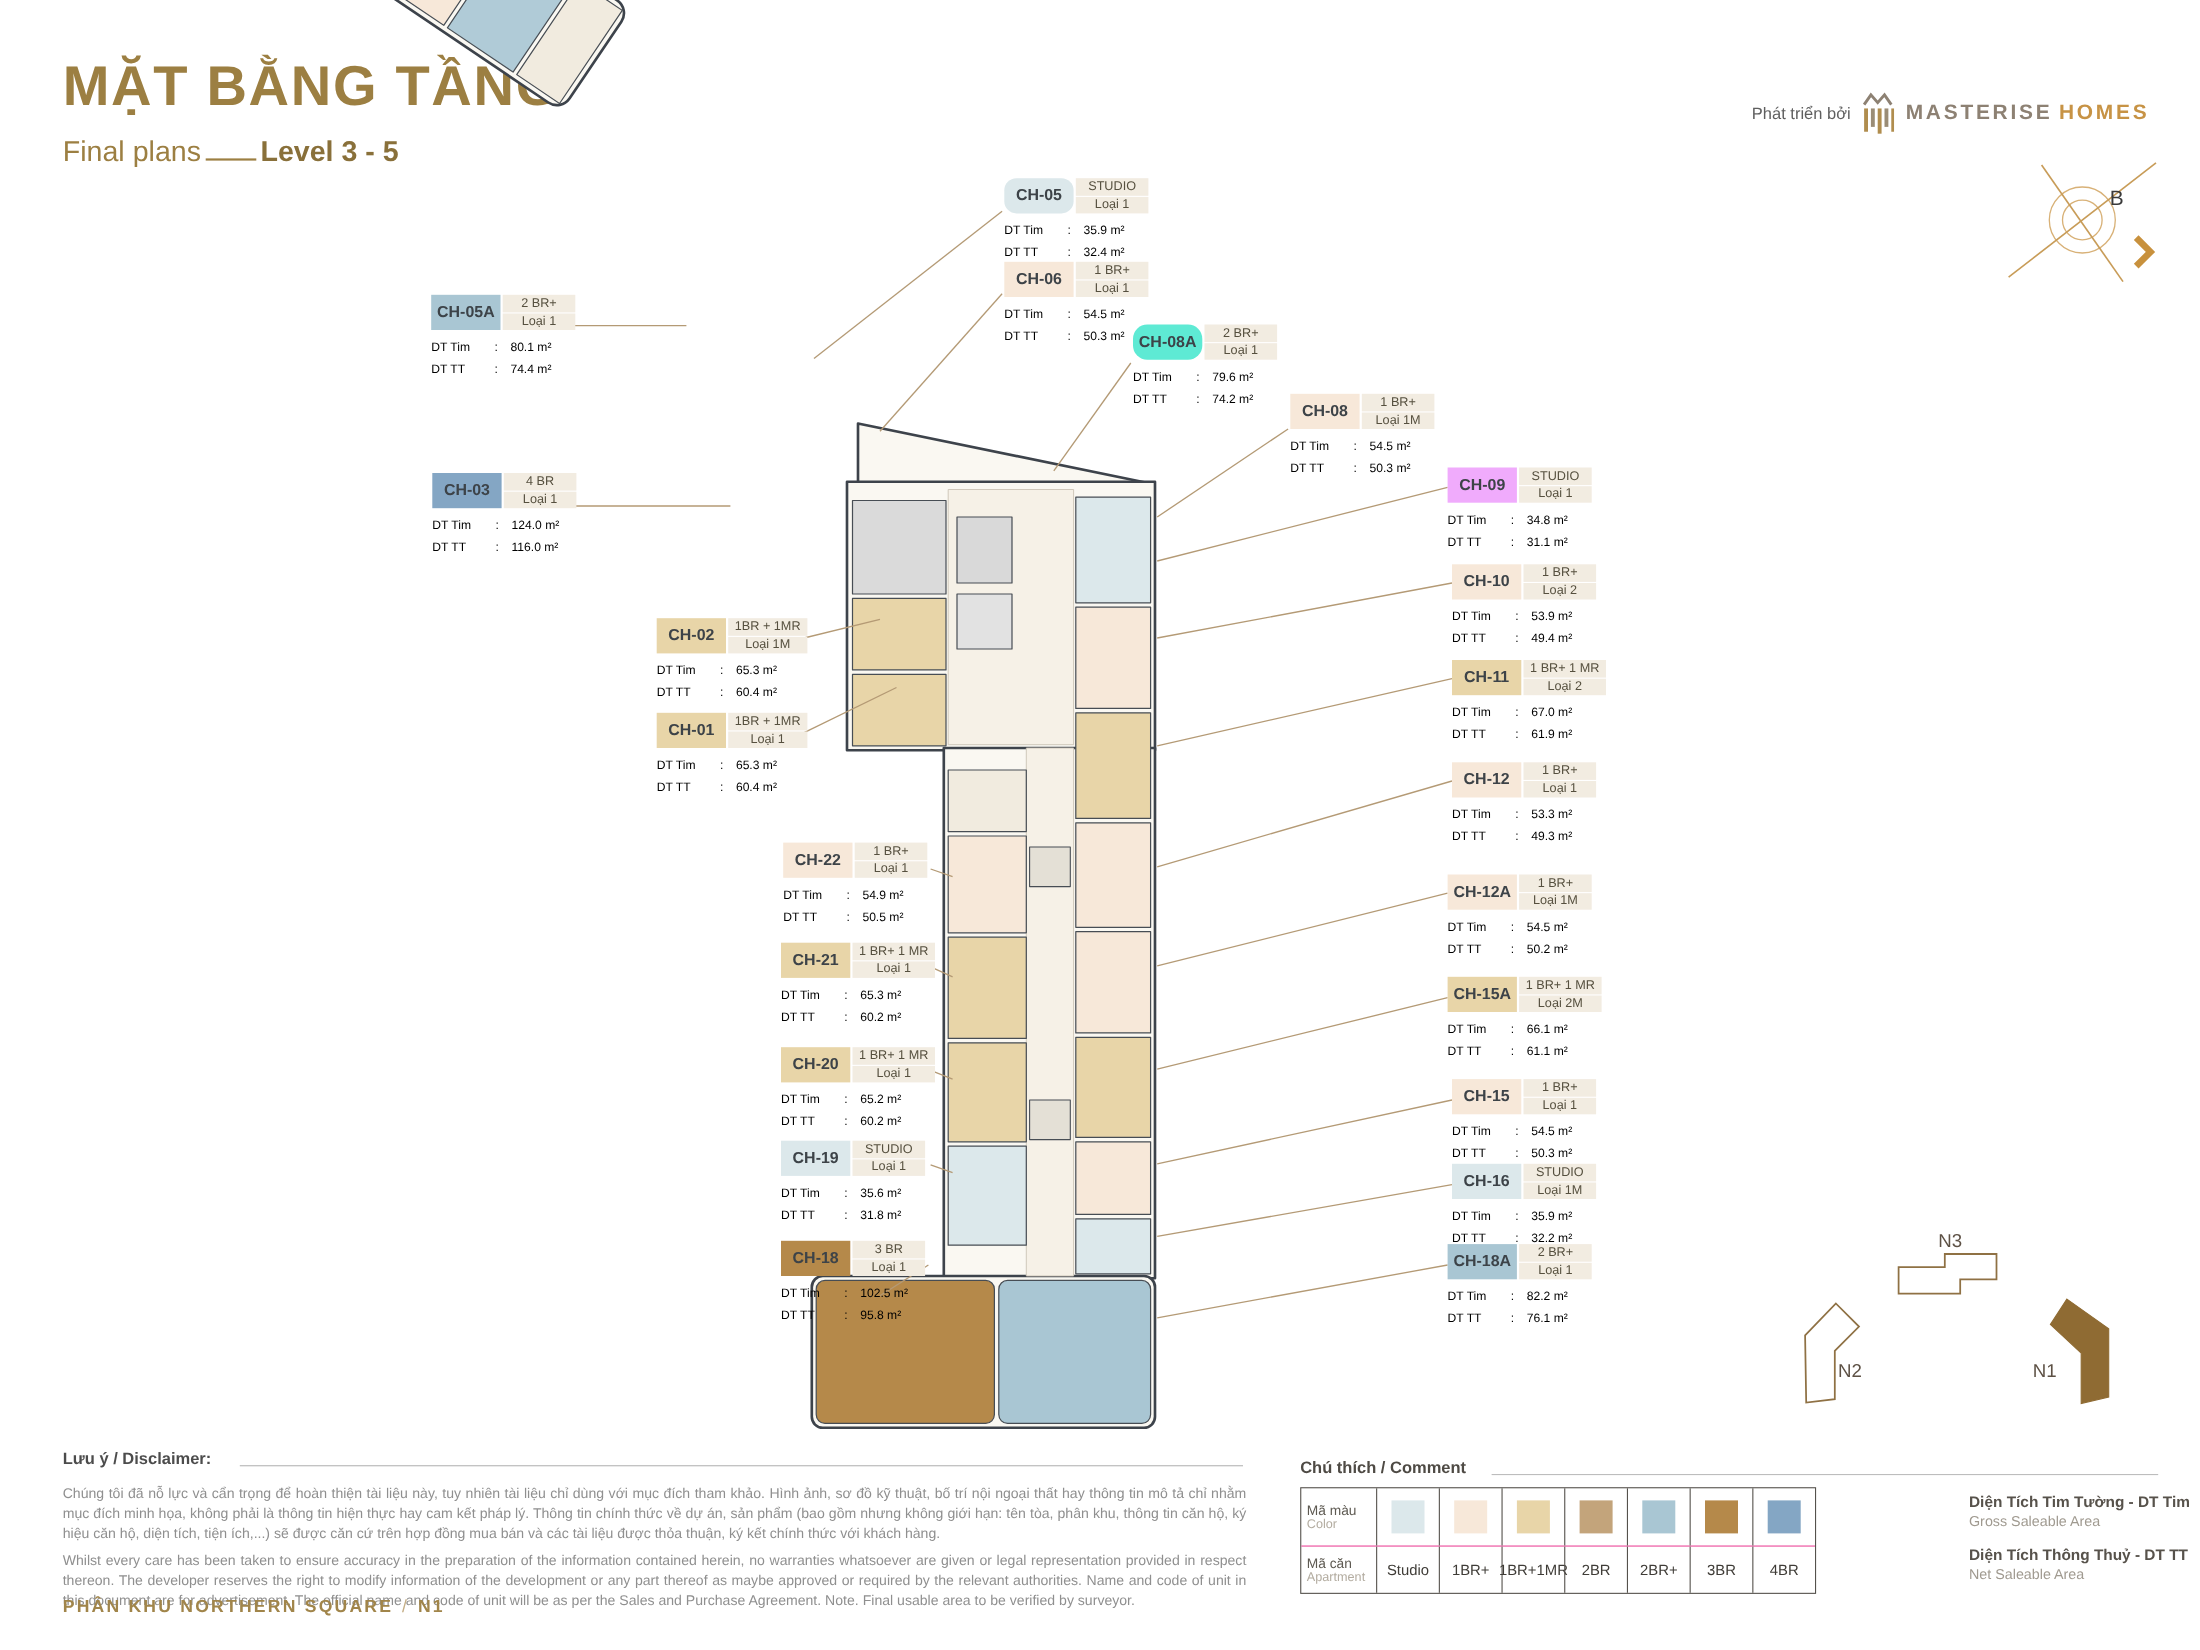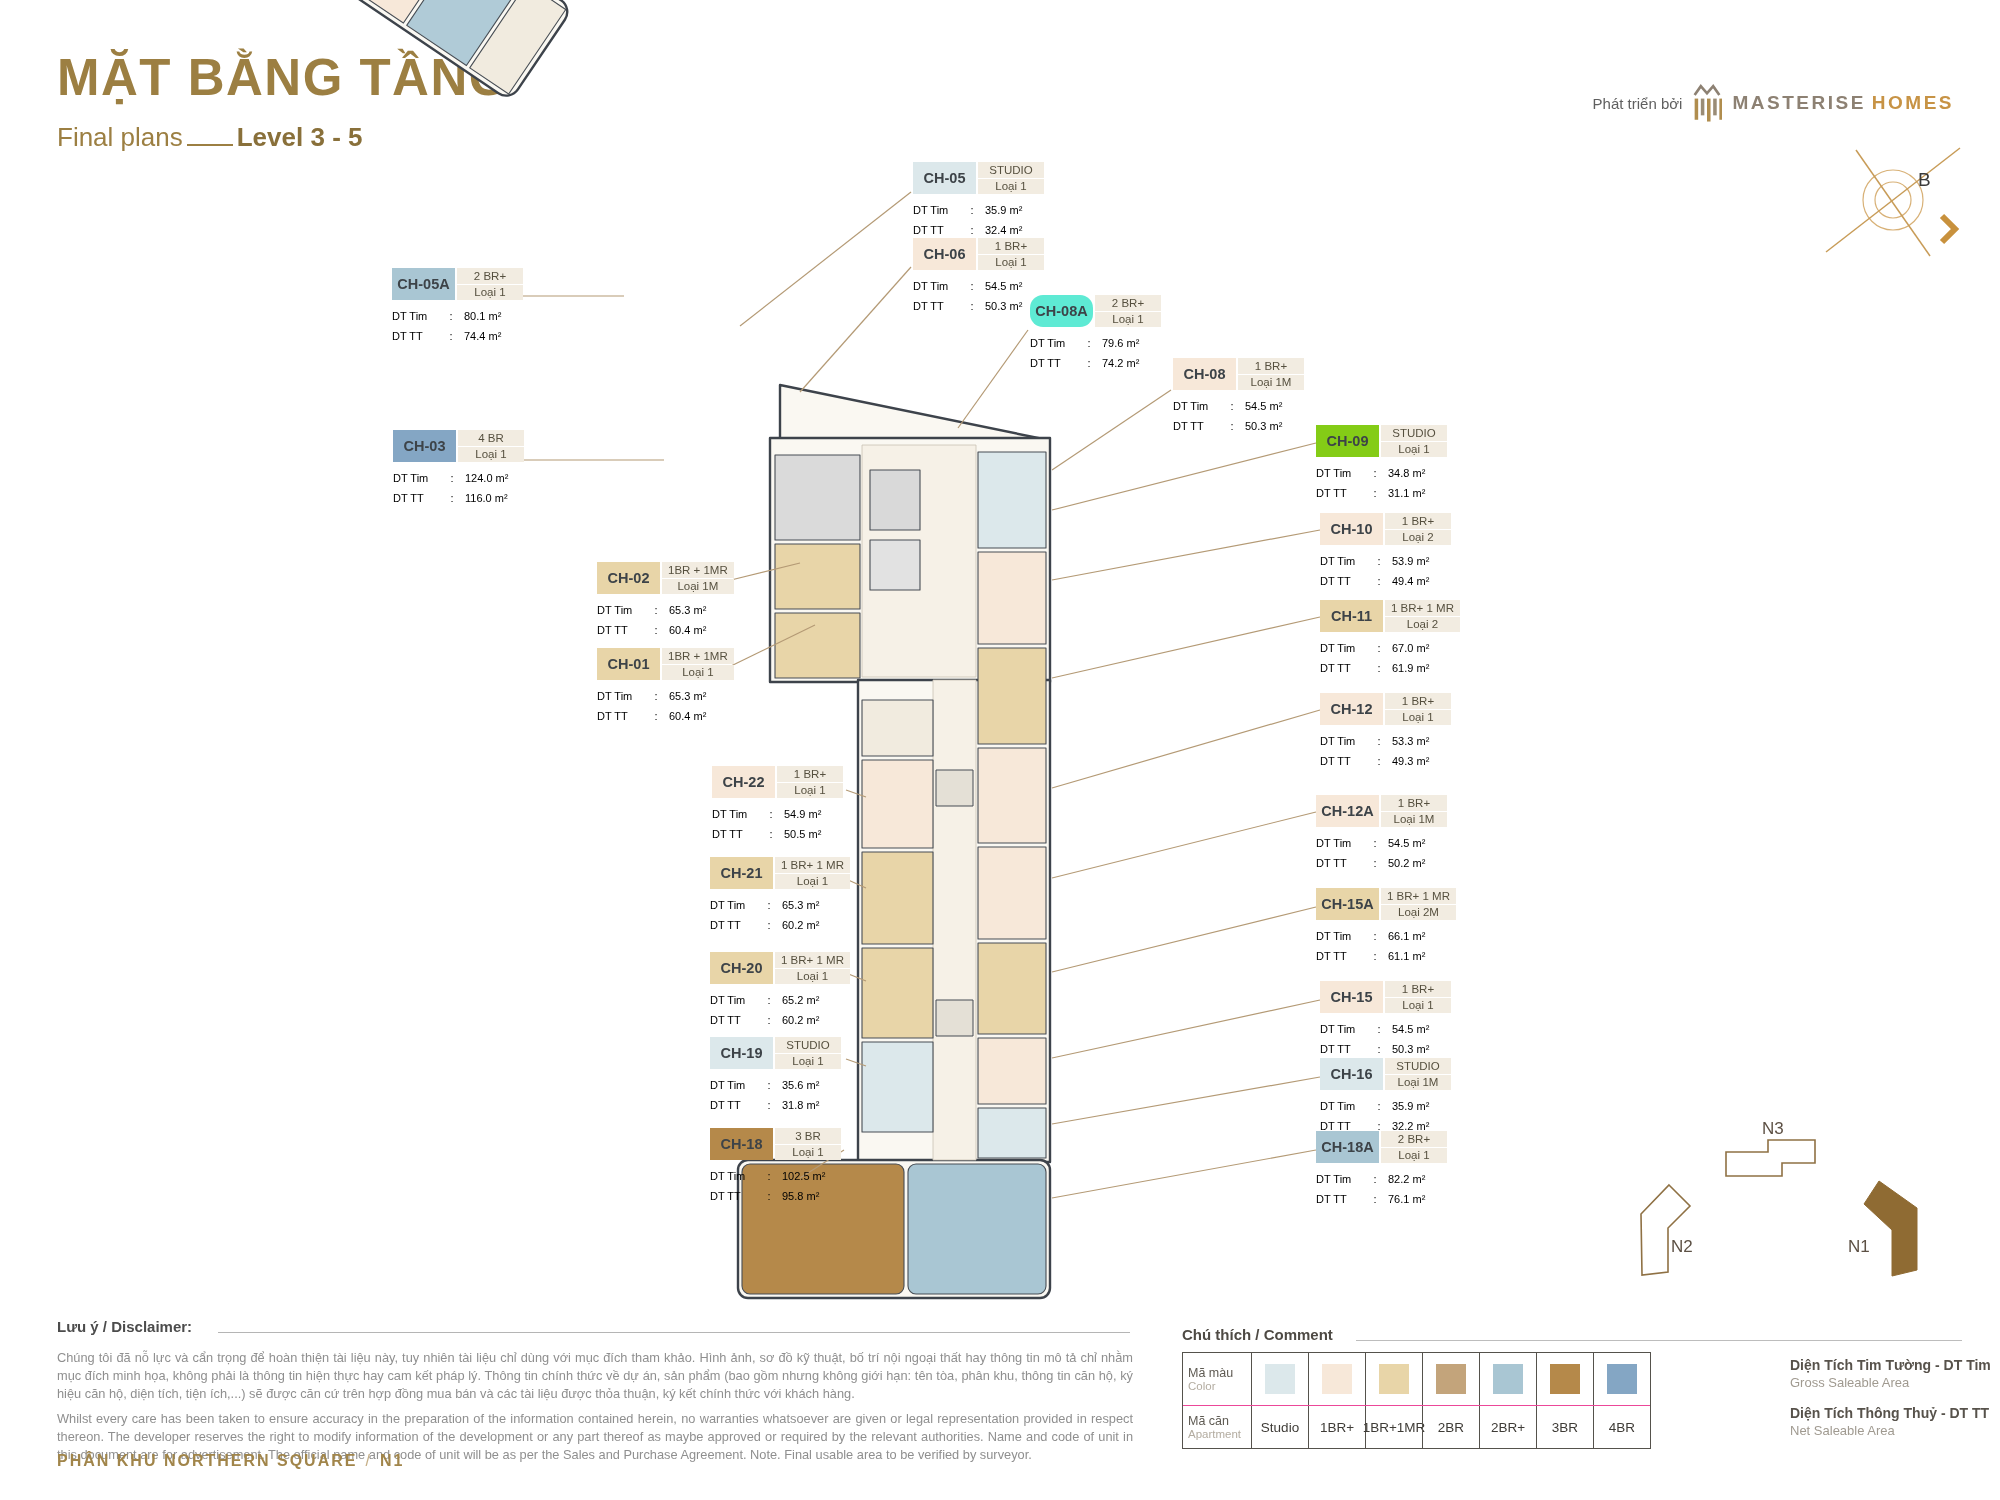--- a/index.html
+++ b/index.html
@@ -313,21 +313,21 @@
           </div>
         </div>
         <div class="areas">
           <div class="arow"><span class="al">DT Tim</span><span class="ac">:</span><span class="av">102.5 m²</span></div>
           <div class="arow"><span class="al">DT TT</span><span class="ac">:</span><span class="av">95.8 m²</span></div>
         </div>
       </div>
 
       <div class="callout" style="left: 913px; top: 162px;">
         <div class="chips">
-          <div class="chip-code" style="background: rgb(220, 232, 235);">CH-05</div>
+          <div class="chip-code" style="background: rgb(220, 232, 235); border-radius: 11px;">CH-05</div>
           <div class="chip-type">
             <div class="t">STUDIO</div>
             <div class="t">Loại 1</div>
           </div>
         </div>
         <div class="areas">
           <div class="arow"><span class="al">DT Tim</span><span class="ac">:</span><span class="av">35.9 m²</span></div>
           <div class="arow"><span class="al">DT TT</span><span class="ac">:</span><span class="av">32.4 m²</span></div>
         </div>
       </div>
@@ -369,21 +369,21 @@
           </div>
         </div>
         <div class="areas">
           <div class="arow"><span class="al">DT Tim</span><span class="ac">:</span><span class="av">54.5 m²</span></div>
           <div class="arow"><span class="al">DT TT</span><span class="ac">:</span><span class="av">50.3 m²</span></div>
         </div>
       </div>
 
       <div class="callout" style="left: 1316px; top: 425px;">
         <div class="chips">
-          <div class="chip-code" style="background: #84cc16;">CH-09</div>
+          <div class="chip-code" style="background: #f0abfc;">CH-09</div>
           <div class="chip-type">
             <div class="t">STUDIO</div>
             <div class="t">Loại 1</div>
           </div>
         </div>
         <div class="areas">
           <div class="arow"><span class="al">DT Tim</span><span class="ac">:</span><span class="av">34.8 m²</span></div>
           <div class="arow"><span class="al">DT TT</span><span class="ac">:</span><span class="av">31.1 m²</span></div>
         </div>
       </div>

